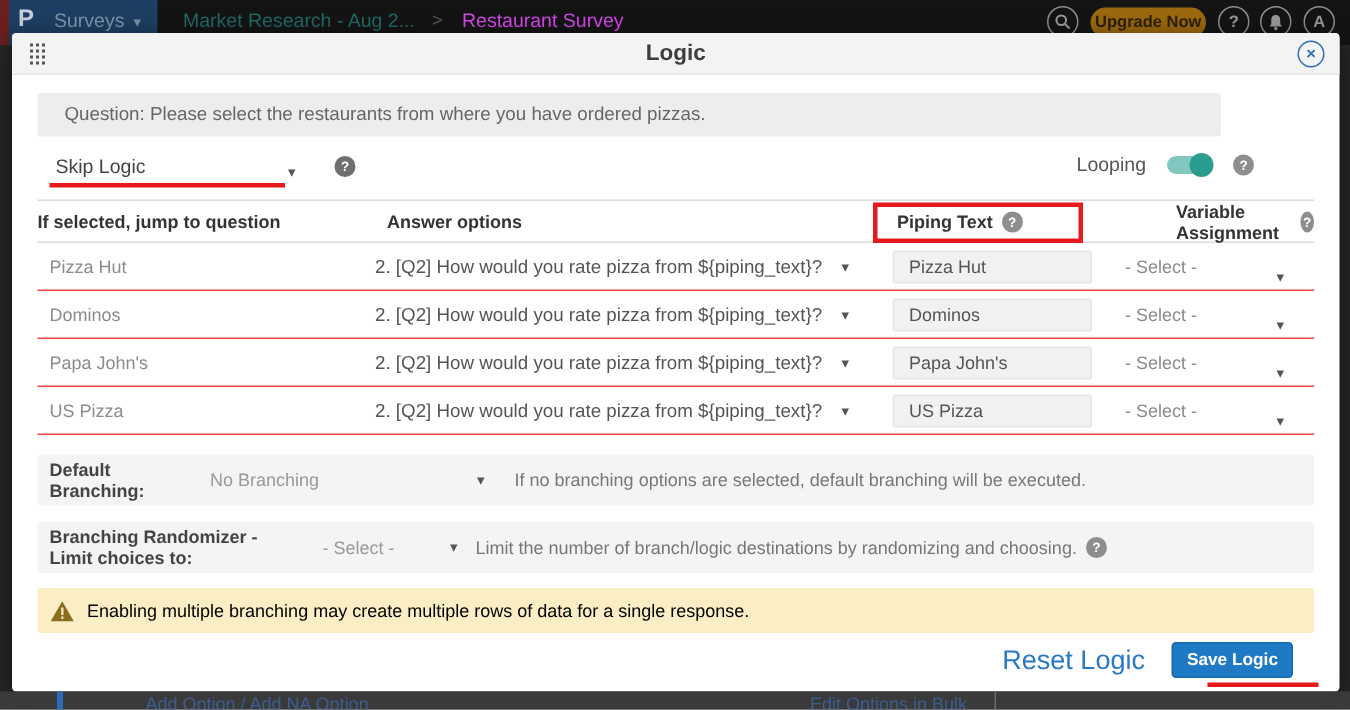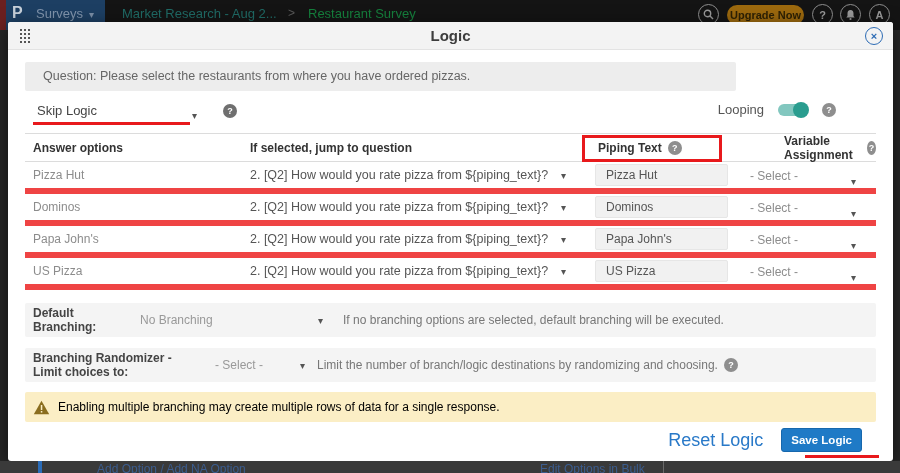--- a/index.html
+++ b/index.html
@@ -8,47 +8,47 @@
 
   
   .topbar { position:absolute; left:0; top:0; width:900px; height:30px; background:#141414; }
   .topbar-navy { position:absolute; left:0; top:0; width:105px; height:30px; background:#1d3f63; }
   .topbar-red { position:absolute; left:0; top:0; width:6px; height:30px; background:#6b2020; }
   .logo { position:absolute; left:12px; top:4px; font-size:16px; font-weight:bold; color:#c7d0da; }
   .nav-surveys { position:absolute; left:36px; top:6px; font-size:13px; color:#8195ad; cursor:pointer; }
   .nav-surveys .caret { color:#7a8ea6; font-size:10px; margin-left:6px; }
   .crumb-parent { position:absolute; left:122px; top:6px; font-size:13px; color:#1f6b66; }
   .crumb-sep { position:absolute; left:288px; top:6px; font-size:12px; color:#5a5a5a; }
-  .crumb-current { position:absolute; left:308px; top:6px; font-size:13px; color:#15803d; }
+  .crumb-current { position:absolute; left:308px; top:6px; font-size:13px; color:#d946ef; }
   .tb-circle { position:absolute; top:4px; width:21px; height:21px; border:1.5px solid #8f8f8f; border-radius:50%; color:#9a9a9a; display:flex; align-items:center; justify-content:center; font-size:11px; font-weight:bold; cursor:pointer; }
   .upgrade-pill { position:absolute; left:727px; top:5px; width:77px; height:20px; background:#9c690e; border-radius:10px; color:#2e2104; font-size:11px; font-weight:bold; display:flex; align-items:center; justify-content:center; cursor:pointer; }
 
   
   .modal { position:absolute; left:8px; top:22px; width:885px; height:439px; background:#ffffff; border-radius:3px; box-shadow:0 4px 18px rgba(0,0,0,.55); }
   .modal-header { position:absolute; left:0; top:0; width:885px; height:28px; background:#f3f3f3; border-radius:3px 3px 0 0; border-bottom:1px solid #e3e3e3; }
   .modal-title { position:absolute; left:0; top:5px; width:100%; text-align:center; font-size:15px; font-weight:600; color:#3d3d3d; }
   .drag-handle { position:absolute; left:12px; top:7px; width:10px; height:14px; display:grid; grid-template-columns:repeat(3,2px); grid-auto-rows:2px; gap:2px; cursor:grab; }
   .drag-handle i { background:#555; }
   .close-btn { position:absolute; right:10px; top:5px; width:18px; height:18px; border:1.6px solid #2d6cb5; border-radius:50%; color:#2d6cb5; font-size:11px; font-weight:bold; display:flex; align-items:center; justify-content:center; cursor:pointer; }
 
-  .qbar { position:absolute; left:17px; top:40px; width:711px; height:29px; background:#ededed; border-radius:2px; font-size:12.5px; color:#666; line-height:29px; padding-left:18px; }
+  .qbar { position:absolute; left:17px; top:40px; width:789px; height:29px; background:#ededed; border-radius:2px; font-size:12.5px; color:#666; line-height:29px; padding-left:18px; }
 
   .skiprow { position:absolute; left:17px; top:78px; width:851px; height:26px; }
   .logic-select { position:absolute; left:0; top:0; width:172px; height:22px; font-size:13px; color:#444; cursor:pointer; padding-left:12px; line-height:22px; }
   .logic-select .caret { position:absolute; right:0; top:5px; font-size:10px; color:#555; }
   .help-dot { display:inline-flex; width:14px; height:14px; border-radius:50%; background:#8e8e8e; color:#fff; font-size:9px; font-weight:bold; align-items:center; justify-content:center; cursor:pointer; }
   .skip-help { position:absolute; left:198px; top:4px; background:#6f6f6f; }
   .loop-group { position:absolute; right:40px; top:2px; display:flex; align-items:center; gap:14px;justify-content:flex-end; }
   .loop-label { font-size:13px; color:#555; }
   .toggle { position:relative; width:30px; height:12px; background:#82c7bf; border-radius:6px; cursor:pointer; }
   .toggle .knob { position:absolute; right:-1px; top:-2px; width:16px; height:16px; border-radius:50%; background:#2a9d8f; }
 
   
   .ltable { position:absolute; left:17px; top:111px; width:851px; }
-  .trow { display:grid; grid-template-columns:225px 340px 148px 138px; align-items:center; height:32px; border-bottom:6px solid #ef4444; }
+  .trow { display:grid; grid-template-columns:225px 340px 148px 138px; align-items:center; height:32px; border-bottom:1px solid #ef4444; }
   .thead { height:29px; border-top:1px solid #dcdcdc; border-bottom:1px solid #dcdcdc; font-weight:bold; }
   .thead .c { font-size:12px; color:#333; }
   .c1 { padding-left:8px; }
   .c2 { position:relative; }
   .c4 { position:relative; padding-left:12px; }
   .opt-label { font-size:12px; color:#8c8c8c; }
   .jump-select { position:relative; font-size:12.5px; color:#555; cursor:pointer; height:100%; display:flex; align-items:center; }
   .jump-select .caret { position:absolute; right:24px; font-size:10px; color:#555; }
   .pipe-input { margin-left:5px; width:133px; height:22px; background:#f1f1f1; border:1px solid #e6e6e6; border-radius:2px; font-size:12px; color:#555; padding-left:10px; font-family:"Liberation Sans",sans-serif; }
   .var-select { font-size:12px; color:#8c8c8c; cursor:pointer; }
@@ -157,22 +157,22 @@
       <span class="loop-label">Looping</span>
       <span class="toggle">
           <span class="knob"></span>
         </span>
       <span class="help-dot">?</span>
     </div>
   </div>
 
   <div class="ltable">
     <div class="trow thead">
+      <div class="c c2">If selected, jump to question</div>
       <div class="c c1">Answer options</div>
-      <div class="c c2">If selected, jump to question</div>
       <div class="c c3">
         <div class="pipe-head-wrap">
           <span>Piping Text</span>
           <span class="help-dot">?</span>
         </div>
       </div>
       <div class="c c4">
           <span class="hgroup">
             <span>Variable Assignment</span>
             <span class="help-dot">?</span>

